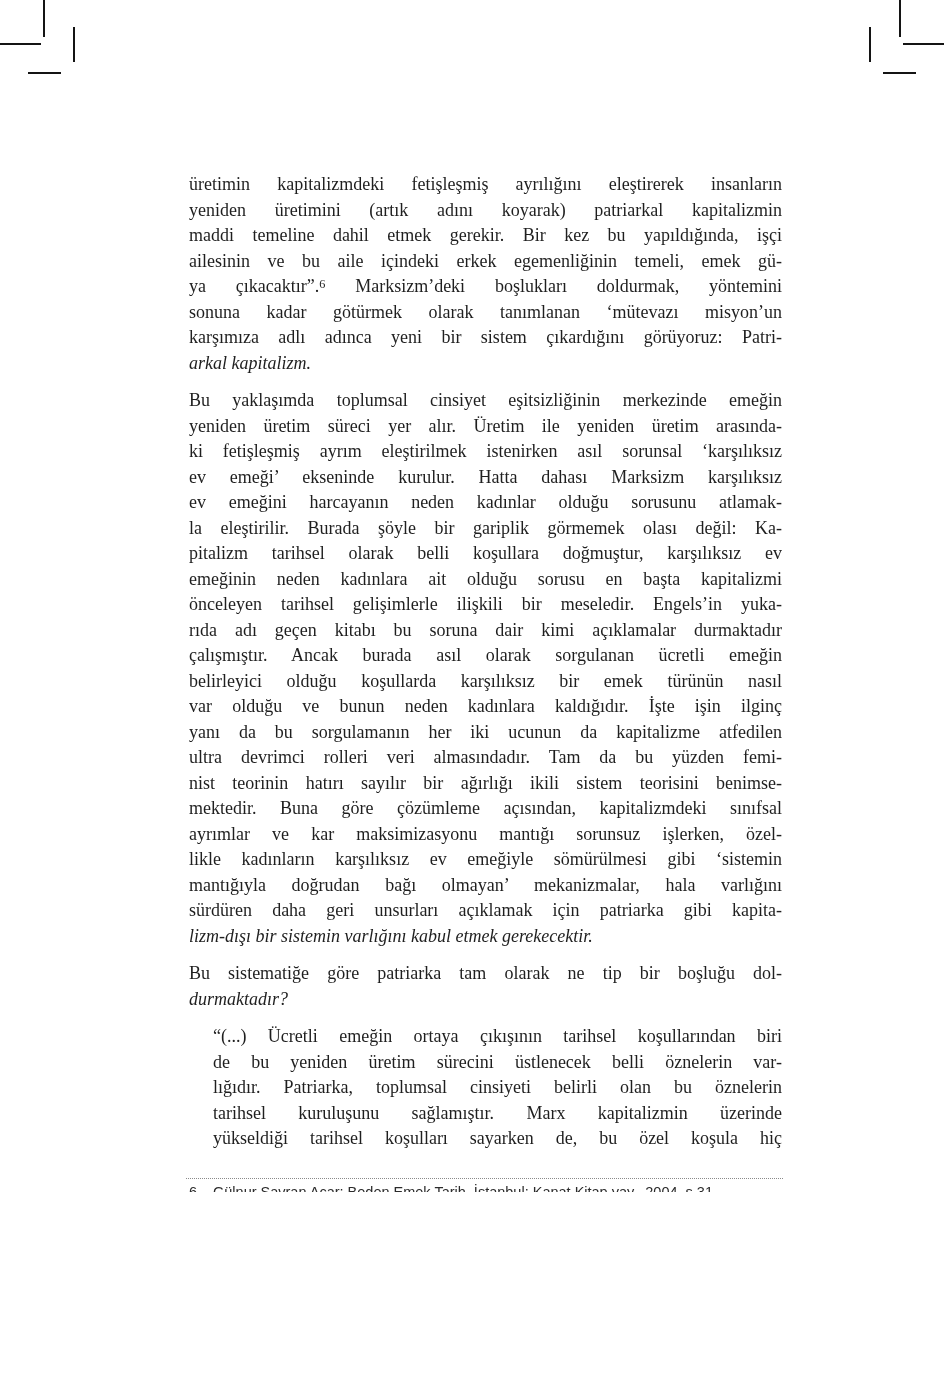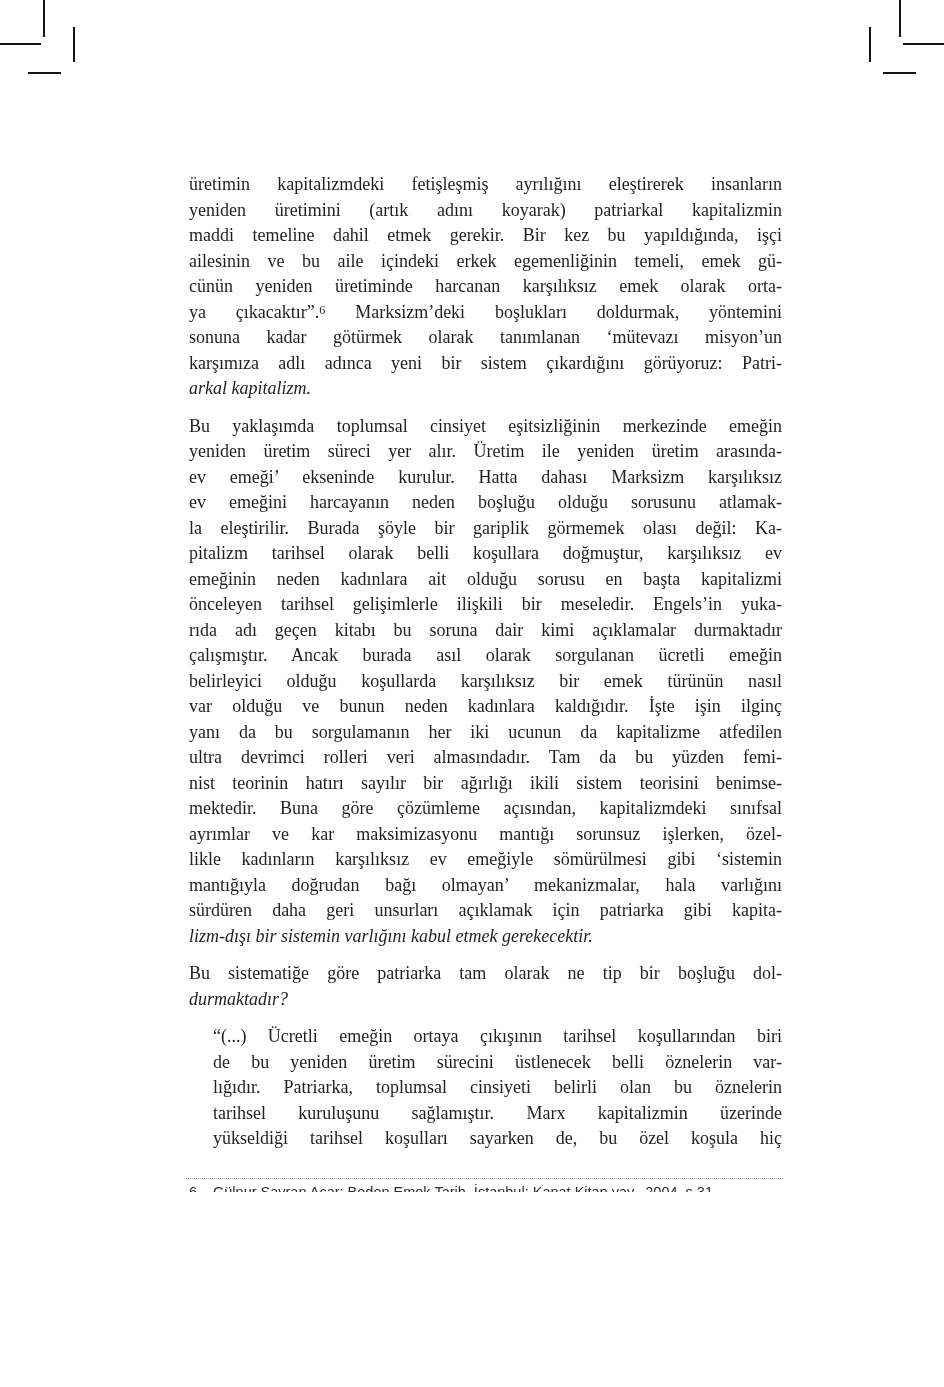--- a/index.html
+++ b/index.html
@@ -117,31 +117,31 @@
   <div class="mark h" style="left:903px; top:1342px; width:41px;"></div>
   <div class="mark v" style="left:899px; top:1347px; height:40px;"></div>
 
   <main class="text-column">
     <div id="paragraphs">
         <div class="para body">
           <div class="line">üretimin kapitalizmdeki fetişleşmiş ayrılığını eleştirerek insanların</div>
           <div class="line">yeniden üretimini (artık adını koyarak) patriarkal kapitalizmin</div>
           <div class="line">maddi temeline dahil etmek gerekir. Bir kez bu yapıldığında, işçi</div>
           <div class="line">ailesinin ve bu aile içindeki erkek egemenliğinin temeli, emek gü-</div>
-          <div class="line">cünün yeniden üretiminde harcanan karşılıksız emek olarak orta-</div>
           <div class="line">ya çıkacaktır”.<sup>6</sup> Marksizm’deki boşlukları doldurmak, yöntemini</div>
           <div class="line">sonuna kadar götürmek olarak tanımlanan ‘mütevazı misyon’un</div>
           <div class="line">karşımıza adlı adınca yeni bir sistem çıkardığını görüyoruz: Patri-</div>
           <div class="line last">arkal kapitalizm.</div>
         </div>
         <div class="para body">
           <div class="line">Bu yaklaşımda toplumsal cinsiyet eşitsizliğinin merkezinde emeğin</div>
           <div class="line">yeniden üretim süreci yer alır. Üretim ile yeniden üretim arasında-</div>
+          <div class="line">ki fetişleşmiş ayrım eleştirilmek istenirken asıl sorunsal ‘karşılıksız</div>
           <div class="line">ev emeği’ ekseninde kurulur. Hatta dahası Marksizm karşılıksız</div>
-          <div class="line">ev emeğini harcayanın neden boşluğu olduğu sorusunu atlamak-</div>
+          <div class="line">ev emeğini harcayanın neden kadınlar olduğu sorusunu atlamak-</div>
           <div class="line">la eleştirilir. Burada şöyle bir gariplik görmemek olası değil: Ka-</div>
           <div class="line">pitalizm tarihsel olarak belli koşullara doğmuştur, karşılıksız ev</div>
           <div class="line">emeğinin neden kadınlara ait olduğu sorusu en başta kapitalizmi</div>
           <div class="line">önceleyen tarihsel gelişimlerle ilişkili bir meseledir. Engels’in yuka-</div>
           <div class="line">rıda adı geçen kitabı bu soruna dair kimi açıklamalar durmaktadır</div>
           <div class="line">çalışmıştır. Ancak burada asıl olarak sorgulanan ücretli emeğin</div>
           <div class="line">belirleyici olduğu koşullarda karşılıksız bir emek türünün nasıl</div>
           <div class="line">var olduğu ve bunun neden kadınlara kaldığıdır. İşte işin ilginç</div>
           <div class="line">yanı da bu sorgulamanın her iki ucunun da kapitalizme atfedilen</div>
           <div class="line">ultra devrimci rolleri veri almasındadır. Tam da bu yüzden femi-</div>

